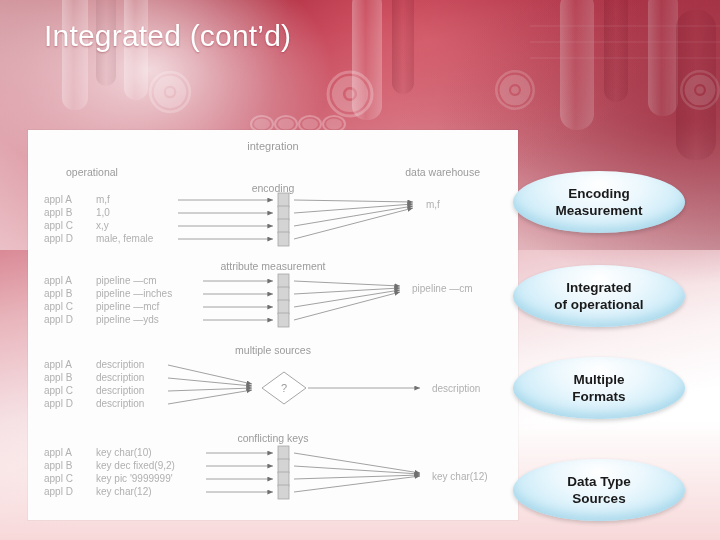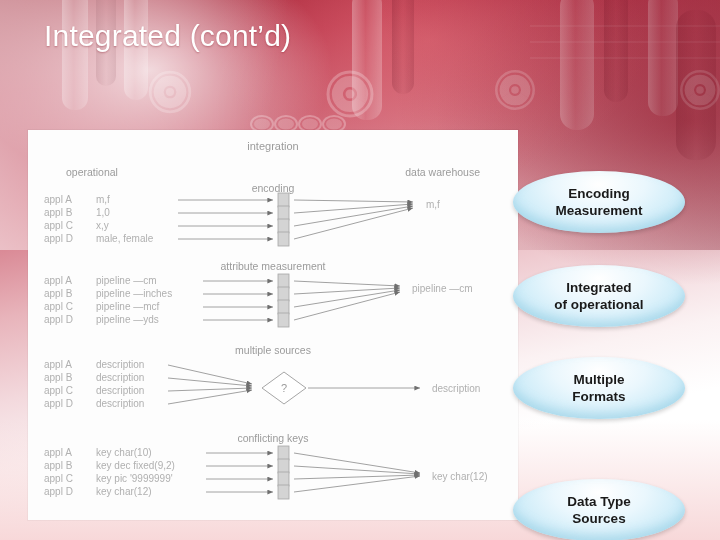--- a/index.html
+++ b/index.html
@@ -96,21 +96,21 @@
     display: block;
     font-size: 13.5px;
     line-height: 17px;
     color: #1a1a1a;
     font-weight: 600;
     padding: 0 10px;
   }
   #callout-0 { left: 513px; top: 171px; }
   #callout-1 { left: 513px; top: 265px; }
   #callout-2 { left: 513px; top: 357px; }
-  #callout-3 { left: 513px; top: 479px; }
+  #callout-3 { left: 513px; top: 459px; }
 </style>
 </head>
 <body>
 
 <div class="slide">
 
   <div class="bg"></div>
 
   <svg class="bg-tubes" viewBox="0 0 720 230" preserveAspectRatio="none">
     <defs>

